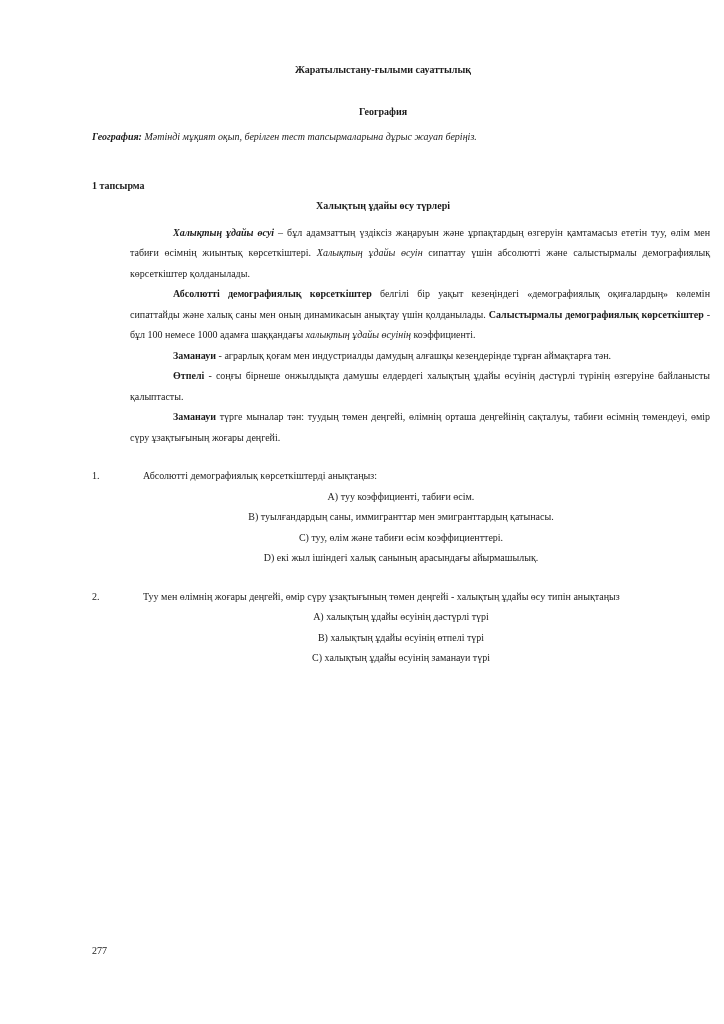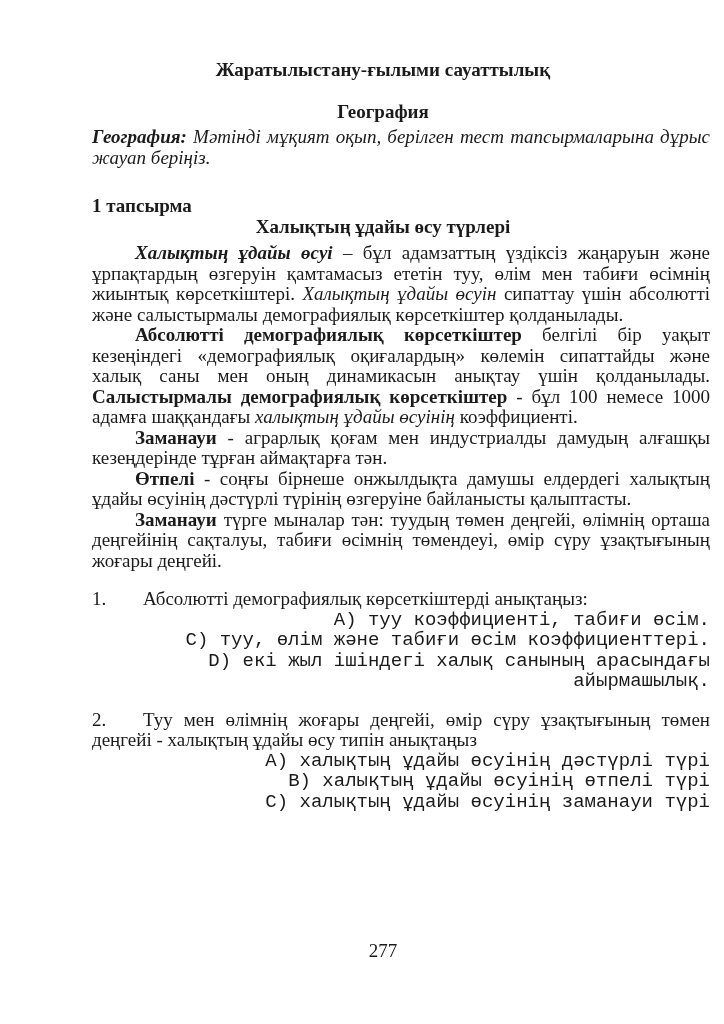--- a/index.html
+++ b/index.html
@@ -8,54 +8,54 @@
     width: 724px; height: 1024px;
     font-family: "Liberation Serif", "DejaVu Serif", serif;
     overflow: hidden;
   }
   .page {
     position: relative;
     width: 724px; height: 1024px;
     background: #ffffff;
     color: #1b1b1b;
     padding: 60px 14px 0 92px;
-    font-size: 19px;
+    font-size: 10px;
     line-height: 20.5px;
   }
   .content { width: 618px; }
 
   .doc-title, .subject-title, .task-title {
     font-weight: bold;
     text-align: center;
     padding-right: 36px; 
   }
   .doc-title { margin-bottom: 21px; }
   .subject-title { margin-bottom: 5px; }
 
   .instruction { text-align: justify; margin-bottom: 17px; }
 
   .task-label { font-weight: bold; margin-top: 28px; }
   .task-title { margin-bottom: 6px; }
 
-  p.para { text-align: justify; text-indent: 43px; }
+  p.para { text-align: justify; text-indent: 43px; margin-left: 38px; }
 
   .b { font-weight: bold; }
   .i { font-style: italic; }
 
   .question { margin-top: 18px; }
   .question.attached { margin-top: 0; }
   .q-line { text-align: justify; }
   .q-num { display: inline-block; width: 51px; }
-  .option { text-align: right; font-family: Liberation Mono, monospace; }
+  .option { text-align: center; }
 
   .page-number {
     position: absolute;
     left: 92px; top: 941px;
     width: 582px;
-    text-align: center;
+    text-align: left;
   }
 </style>
 </head>
 <body>
 
 <div class="page">
   <div class="content">
 
     <div class="doc-title">Жаратылыстану-ғылыми сауаттылық</div>
     <div class="subject-title">География</div>
@@ -68,20 +68,21 @@
     <p class="para"><span class="b i">Халықтың ұдайы өсуі</span><span> – бұл адамзаттың үздіксіз жаңаруын және ұрпақтардың өзгеруін қамтамасыз ететін туу, өлім мен табиғи өсімнің жиынтық көрсеткіштері. </span><span class="i">Халықтың ұдайы өсуін</span><span> сипаттау үшін абсолютті және салыстырмалы демографиялық көрсеткіштер қолданылады.</span></p>
     <p class="para"><span class="b">Абсолютті демографиялық көрсеткіштер</span><span> белгілі бір уақыт кезеңіндегі «демографиялық оқиғалардың» көлемін сипаттайды және халық саны мен оның динамикасын анықтау үшін қолданылады. </span><span class="b">Салыстырмалы демографиялық көрсеткіштер</span><span> - бұл 100 немесе 1000 адамға шаққандағы </span><span class="i">халықтың ұдайы өсуінің</span><span> коэффициенті.</span></p>
     <p class="para"><span class="b">Заманауи</span><span> - аграрлық қоғам мен индустриалды дамудың алғашқы кезеңдерінде тұрған аймақтарға тән.</span></p>
     <p class="para"><span class="b">Өтпелі</span><span> - соңғы бірнеше онжылдықта дамушы елдердегі халықтың ұдайы өсуінің дәстүрлі түрінің өзгеруіне байланысты қалыптасты.</span></p>
     <p class="para"><span class="b">Заманауи</span><span> түрге мыналар тән: туудың төмен деңгейі, өлімнің орташа деңгейінің сақталуы, табиғи өсімнің төмендеуі, өмір сүру ұзақтығының жоғары деңгейі.</span></p>
 
     <div class="question">
       <p class="q-line"><span class="q-num">1.</span><span>Абсолютті демографиялық көрсеткіштерді анықтаңыз:</span></p>
       <div>
           <div class="option">A) туу коэффициенті, табиғи өсім.</div>
+          <div class="option">B) туылғандардың саны, иммигранттар мен эмигранттардың қатынасы.</div>
           <div class="option">C) туу, өлім және табиғи өсім коэффициенттері.</div>
           <div class="option">D) екі жыл ішіндегі халық санының арасындағы айырмашылық.</div>
         </div>
     </div>
 
     <div class="question">
       <p class="q-line"><span class="q-num">2.</span><span>Туу мен өлімнің жоғары деңгейі, өмір сүру ұзақтығының төмен деңгейі - халықтың ұдайы өсу типін анықтаңыз</span></p>
       <div>
           <div class="option">A) халықтың ұдайы өсуінің дәстүрлі түрі</div>
           <div class="option">B) халықтың ұдайы өсуінің өтпелі түрі</div>

